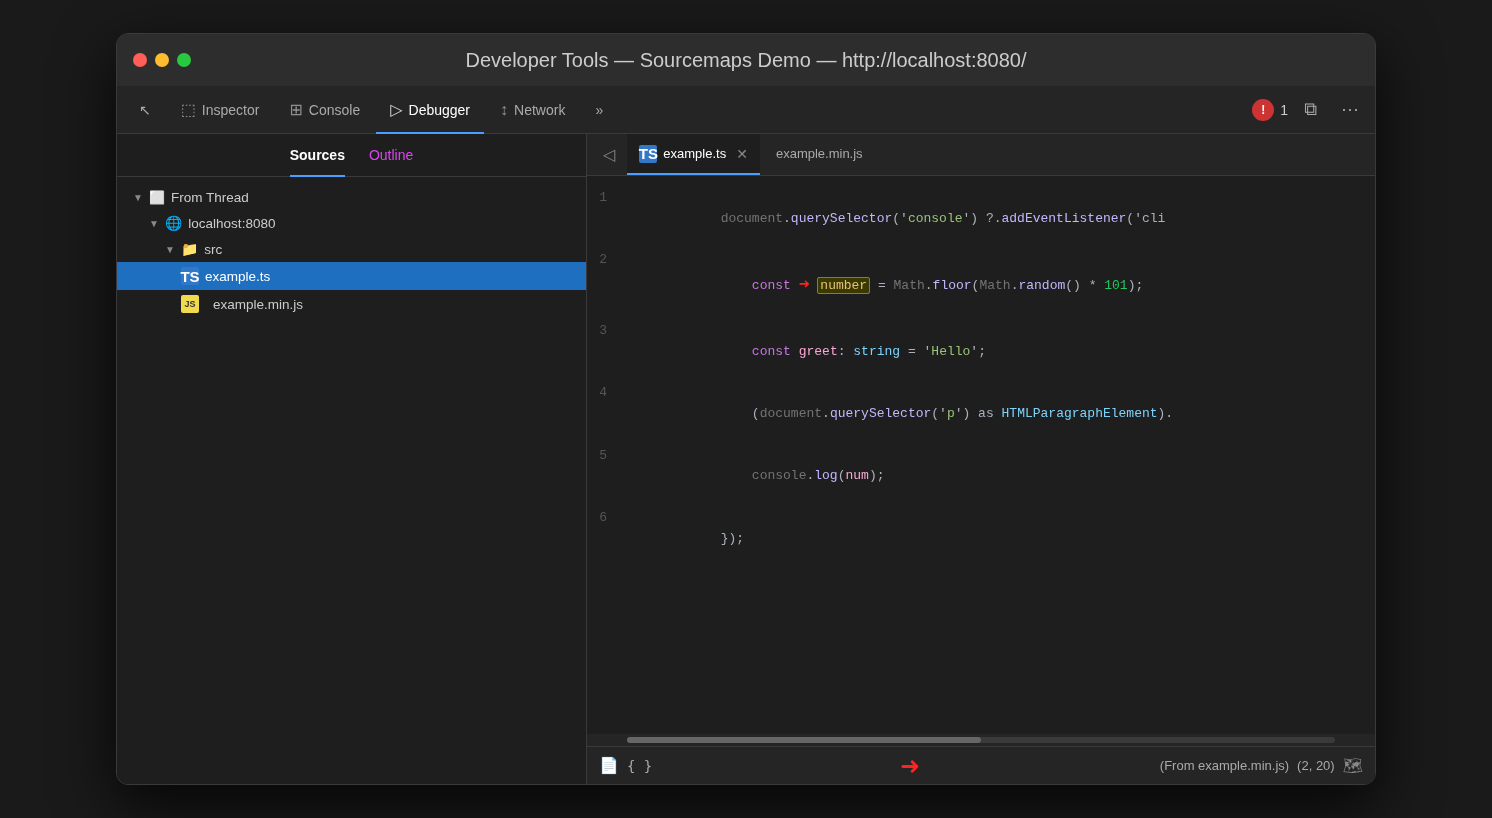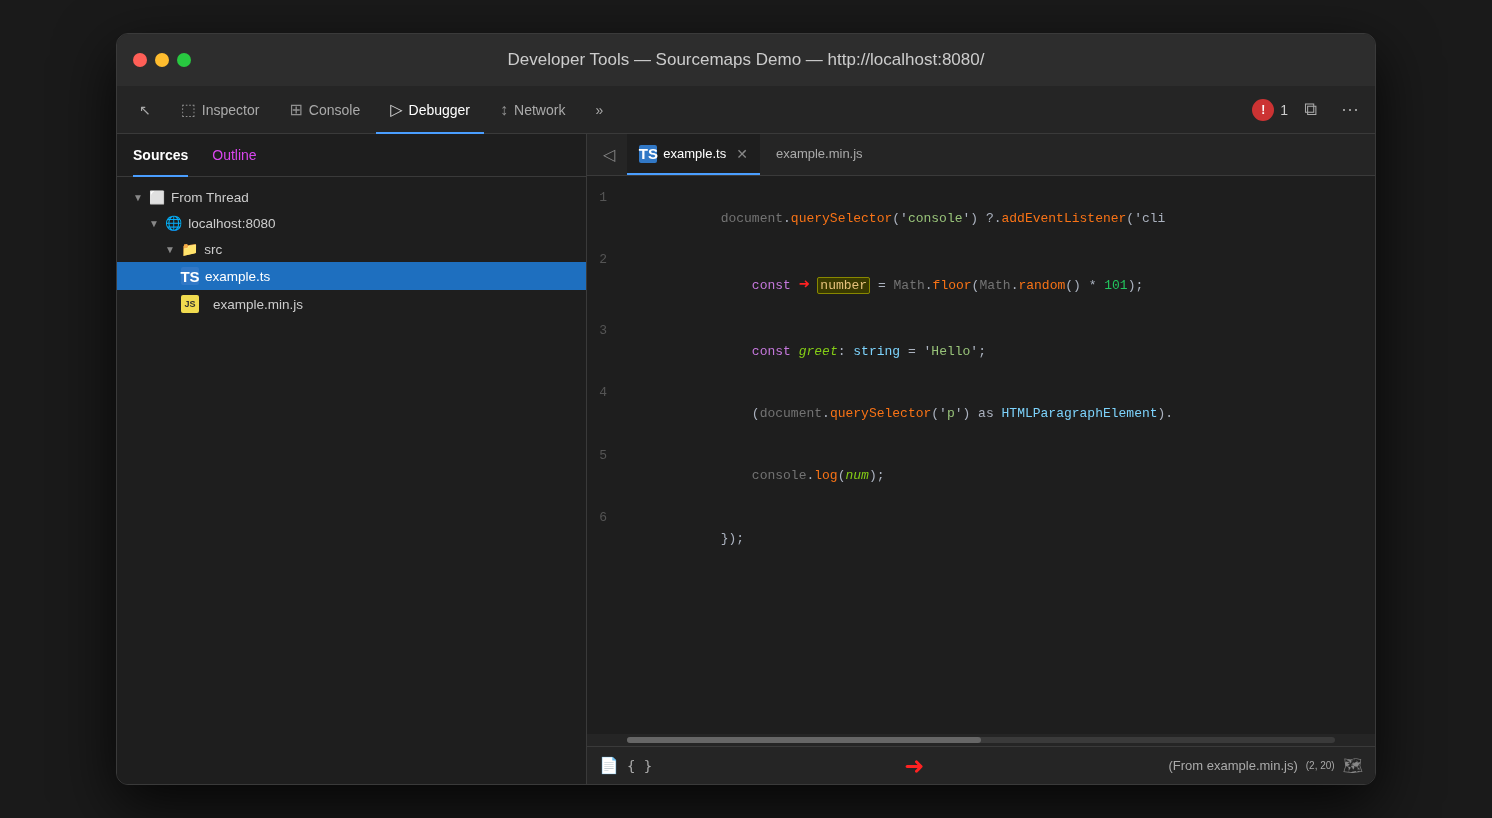--- a/index.html
+++ b/index.html
@@ -46,21 +46,21 @@
 
     .traffic-light.close { background: #ff5f57; }
     .traffic-light.minimize { background: #febc2e; }
     .traffic-light.maximize { background: #28c840; }
 
     .title-bar-title {
       position: absolute;
       left: 50%;
       transform: translateX(-50%);
       color: #cccccc;
-      font-size: 17px;
+      font-size: 20px;
       font-weight: 500;
       white-space: nowrap;
     }
 
     
     .tab-bar {
       background: #252525;
       height: 48px;
       display: flex;
       align-items: stretch;
@@ -134,20 +134,21 @@
       display: flex;
       flex-direction: column;
       flex-shrink: 0;
     }
 
     .sidebar-tabs {
       display: flex;
       border-bottom: 1px solid #3a3a3a;
       padding: 0 16px;
       gap: 24px;
+      justify-content: center;
     }
 
     .sidebar-tab {
       padding: 12px 0;
       font-size: 14px;
       color: #d946ef;
       cursor: pointer;
       border-bottom: 2px solid transparent;
       position: relative;
       top: 1px;
@@ -299,25 +300,25 @@
     }
 
     .line-content {
       flex: 1;
       white-space: pre;
       overflow: hidden;
     }
 
     
     .c-purple { color: #c678dd; }
-    .c-blue { color: #f97316; }
+    .c-blue { color: #c4b5fd; }
     .c-green { color: #98c379; }
     .c-white { color: #abb2bf; }
     .c-orange { color: #22c55e; }
-    .c-red { color: #84cc16; font-style: italic; }
+    .c-red { color: #f9a8d4; }
     .c-cyan { color: #7dd3fc; }
     .c-light { color: #737373; }
 
     .highlight-box {
       background: #3a3a00;
       border: 1px solid #888800;
       border-radius: 2px;
       padding: 0 2px;
       color: #e5c07b;
     }
@@ -373,21 +374,21 @@
     }
 
     .status-source {
       color: #aaaaaa;
       font-size: 13px;
       margin-left: auto;
     }
 
     .status-coords {
       color: #aaaaaa;
-      font-size: 10px;
+      font-size: 13px;
     }
 
     .status-map-btn {
       color: #888;
       font-size: 16px;
       cursor: pointer;
     }
   </style>
 </head>
 <body>

